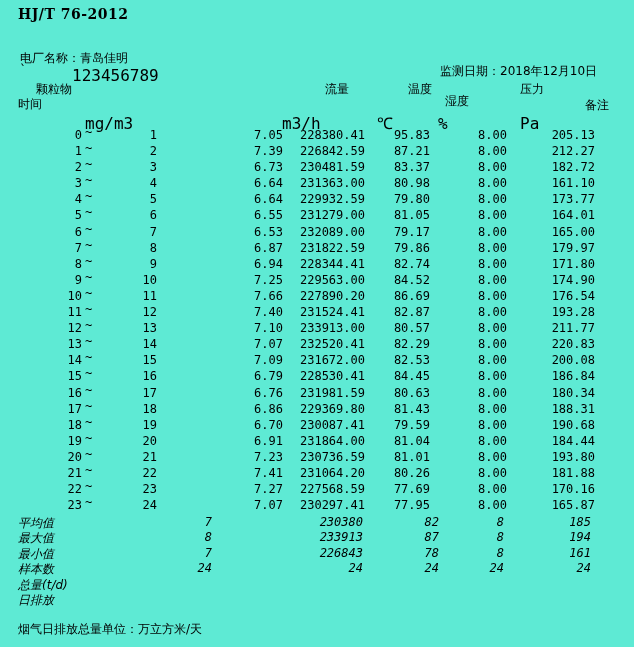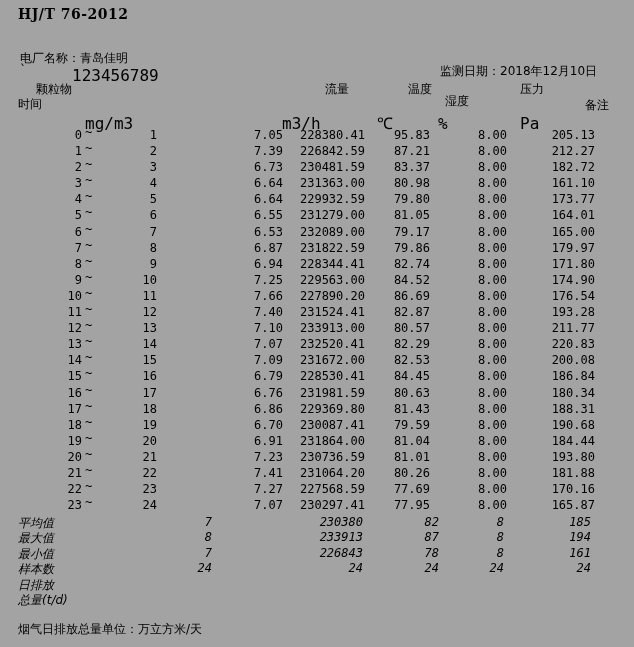--- a/index.html
+++ b/index.html
@@ -1,17 +1,17 @@
 <!DOCTYPE html>
 <html><head>
 <meta charset="utf-8">
 <style>
   html,body{margin:0;padding:0;background:#ffffff;}
   .page{
-    position:relative;width:634px;height:647px;background:#a3a3a3;
+    position:relative;width:634px;height:647px;background:#5eead4;
     color:#000;font-family:"DejaVu Sans",sans-serif;overflow:hidden;
   }
   .abs{position:absolute;white-space:nowrap;}
   .std{font-family:"DejaVu Serif",serif;font-weight:bold;font-size:14px;letter-spacing:.5px;}
   .title{font-weight:bold;font-size:19px;letter-spacing:2px;font-family:"DejaVu Sans",sans-serif;}
   .lbl{font-size:12px;}
   .small-num{font-family:"DejaVu Sans Mono","Liberation Mono",monospace;font-size:16px;}
   
   #rows{position:absolute;top:128px;left:0;width:634px;}
   .drow{position:relative;height:16.1px;}
@@ -341,32 +341,32 @@
       </div>
       <div class="srow">
         <span class="s-label">样本数</span>
         <span class="v s1">24</span>
         <span class="v s2">24</span>
         <span class="v s3">24</span>
         <span class="v s4">24</span>
         <span class="v s5">24</span>
       </div>
       <div class="srow">
+        <span class="s-label">总量(t/d)</span>
+        <span class="v s1"></span>
+        <span class="v s2"></span>
+        <span class="v s3"></span>
+        <span class="v s4"></span>
+        <span class="v s5"></span>
+      </div>
+      <div class="srow">
         <span class="s-label">日排放</span>
         <span class="v s1"></span>
         <span class="v s2"></span>
         <span class="v s3"></span>
         <span class="v s4"></span>
         <span class="v s5"></span>
       </div>
-      <div class="srow">
-        <span class="s-label">总量(t/d)</span>
-        <span class="v s1"></span>
-        <span class="v s2"></span>
-        <span class="v s3"></span>
-        <span class="v s4"></span>
-        <span class="v s5"></span>
-      </div>
     </div>
 
   <div class="abs lbl" style="left:18px;top:621px;">烟气日排放总量单位：万立方米/天</div>
 
 </div>
 
 </body></html>

